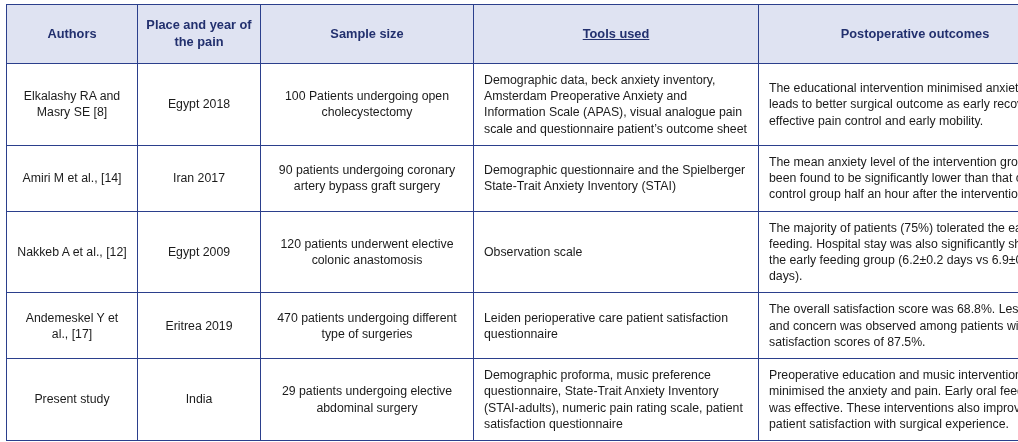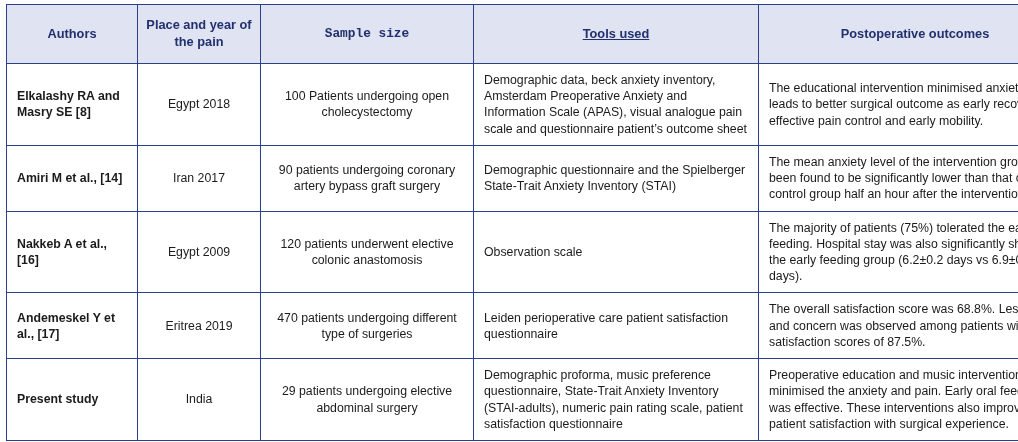--- a/index.html
+++ b/index.html
@@ -42,64 +42,63 @@
     text-align: center;
     font-size: 12.8px;
     padding: 9px 6px;
     height: 40px;
   }
   thead th.authors-head {
     text-align: left;
     padding-left: 12px;
   }
   td.col-authors {
-    text-align: left;
-    font-weight: bold;
+    text-align: center;
   }
   td.col-place,
   td.col-sample {
     text-align: center;
   }
   td.col-tools,
   td.col-outcomes {
     text-align: left;
   }
 </style>
 </head>
 <body>
 
 <div class="doc-wrap">
 
   <table class="comparison">
     <thead>
       <tr>
         <th class="authors-head" style="width:118px;">Authors</th>
         <th style="width:110px;">Place and year of the pain</th>
-        <th style="width:200px;font-family:Liberation Mono, monospace;">Sample size</th>
+        <th style="width:200px;">Sample size</th>
         <th style="width:272px;text-decoration:underline;">Tools used</th>
         <th style="width:300px;">Postoperative outcomes</th>
       </tr>
     </thead>
     <tbody>
       <tr>
         <td class="col-authors">Elkalashy RA and Masry SE [8]</td>
         <td class="col-place">Egypt 2018</td>
         <td class="col-sample">100 Patients undergoing open cholecystectomy</td>
         <td class="col-tools">Demographic data, beck anxiety inventory, Amsterdam Preoperative Anxiety and Information Scale (APAS), visual analogue pain scale and questionnaire patient’s outcome sheet</td>
         <td class="col-outcomes">The educational intervention minimised anxiety and leads to better surgical outcome as early recovery, effective pain control and early mobility.</td>
       </tr>
       <tr>
         <td class="col-authors">Amiri M et al., [14]</td>
         <td class="col-place">Iran 2017</td>
         <td class="col-sample">90 patients undergoing coronary artery bypass graft surgery</td>
         <td class="col-tools">Demographic questionnaire and the Spielberger State-Trait Anxiety Inventory (STAI)</td>
         <td class="col-outcomes">The mean anxiety level of the intervention group has been found to be significantly lower than that of the control group half an hour after the intervention.</td>
       </tr>
       <tr>
-        <td class="col-authors">Nakkeb A et al., [16]</td>
+        <td class="col-authors">Nakkeb A et al., [12]</td>
         <td class="col-place">Egypt 2009</td>
         <td class="col-sample">120 patients underwent elective colonic anastomosis</td>
         <td class="col-tools">Observation scale</td>
         <td class="col-outcomes">The majority of patients (75%) tolerated the early feeding. Hospital stay was also significantly shorter in the early feeding group (6.2±0.2 days vs 6.9±0.5 days).</td>
       </tr>
       <tr>
         <td class="col-authors">Andemeskel Y et al., [17]</td>
         <td class="col-place">Eritrea 2019</td>
         <td class="col-sample">470 patients undergoing different type of surgeries</td>
         <td class="col-tools">Leiden perioperative care patient satisfaction questionnaire</td>

